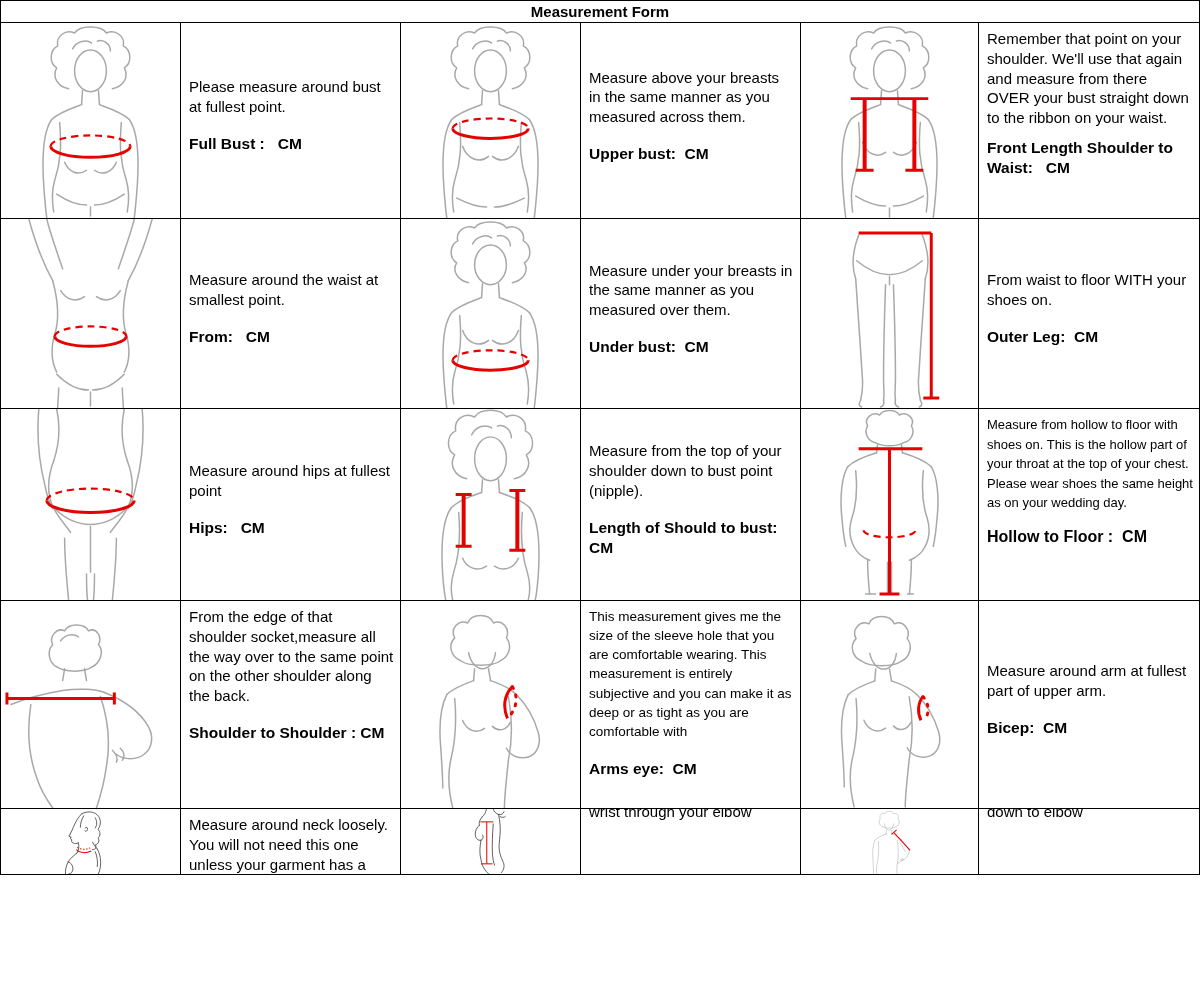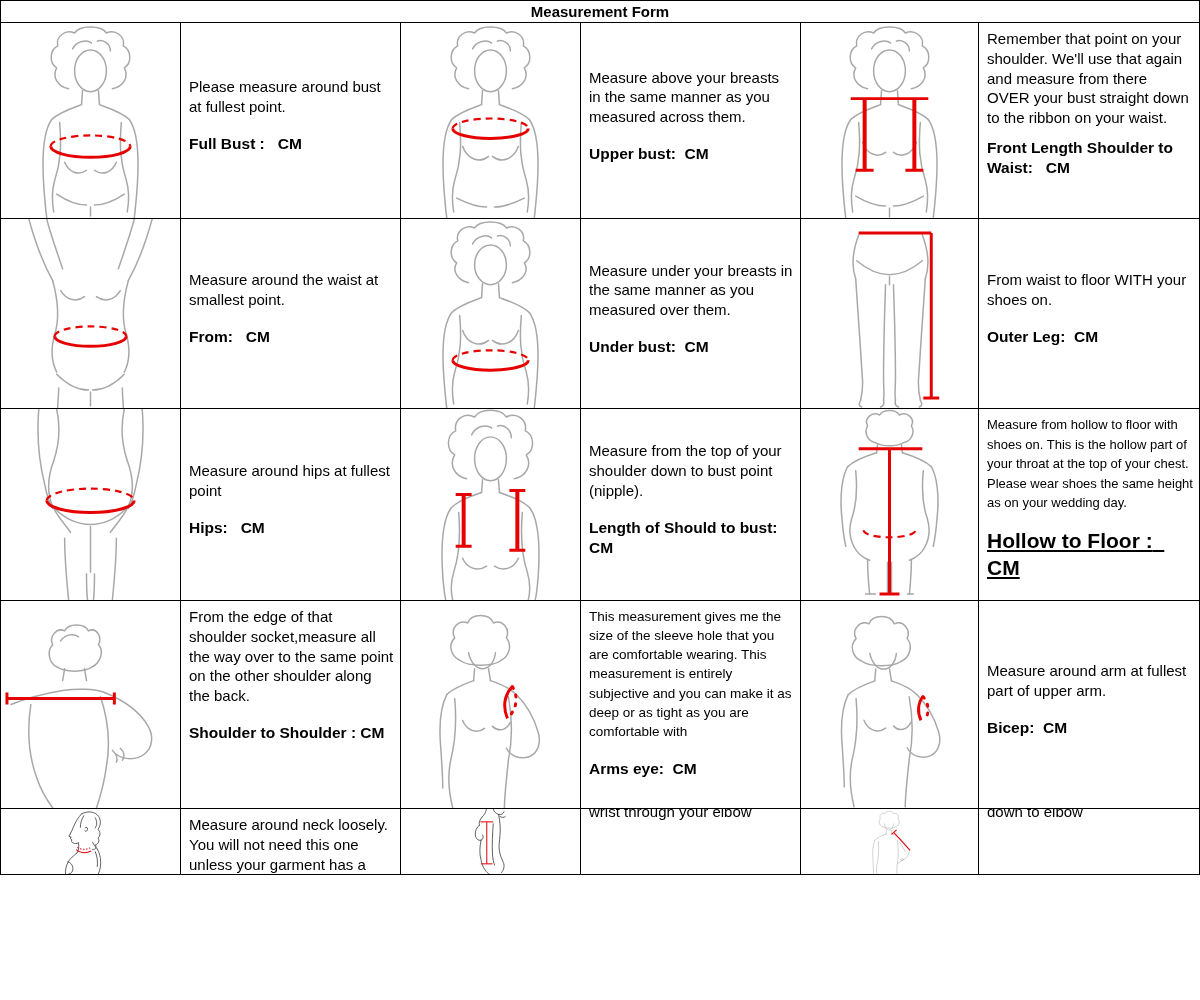--- a/index.html
+++ b/index.html
@@ -28,21 +28,21 @@
   .img svg{display:block;width:100%;height:100%;}
   .txt{
     display:flex;flex-direction:column;justify-content:center;
     padding:4px 6px 13px 8px;font-size:15px;line-height:1.32;
   }
   .txt.vt{justify-content:flex-start;padding-top:6px;}
   .body{white-space:pre-wrap;}
   .label{white-space:pre-wrap;font-weight:bold;font-size:15.5px;margin-top:17px;}
   .label.gap0{margin-top:10px;}
   .txt.small{font-size:13px;line-height:1.5;}
-  .txt.small .label{font-size:21px;margin-top:14px;line-height:1.3;text-decoration:underline;}
+  .txt.small .label{font-size:16px;margin-top:14px;line-height:1.3;}
   .txt.small2{font-size:13.5px;line-height:1.42;}
   
   .g{stroke:#a8a8a8;fill:none;stroke-width:1.5;stroke-linecap:round;stroke-linejoin:round;}
   .d{stroke:#222;fill:none;stroke-width:2.1;stroke-linecap:round;stroke-linejoin:round;}
   .r{stroke:#e60000;fill:none;stroke-width:3;stroke-linecap:butt;}
   .r4{stroke:#e60000;fill:none;stroke-width:4;stroke-linecap:butt;}
   .rd{stroke:#e60000;fill:none;stroke-width:2.2;stroke-dasharray:7 5;stroke-linecap:butt;}
   .rdot{stroke:#e60000;fill:none;stroke-width:3;stroke-dasharray:2 7;stroke-linecap:round;}
 </style>
 </head>

